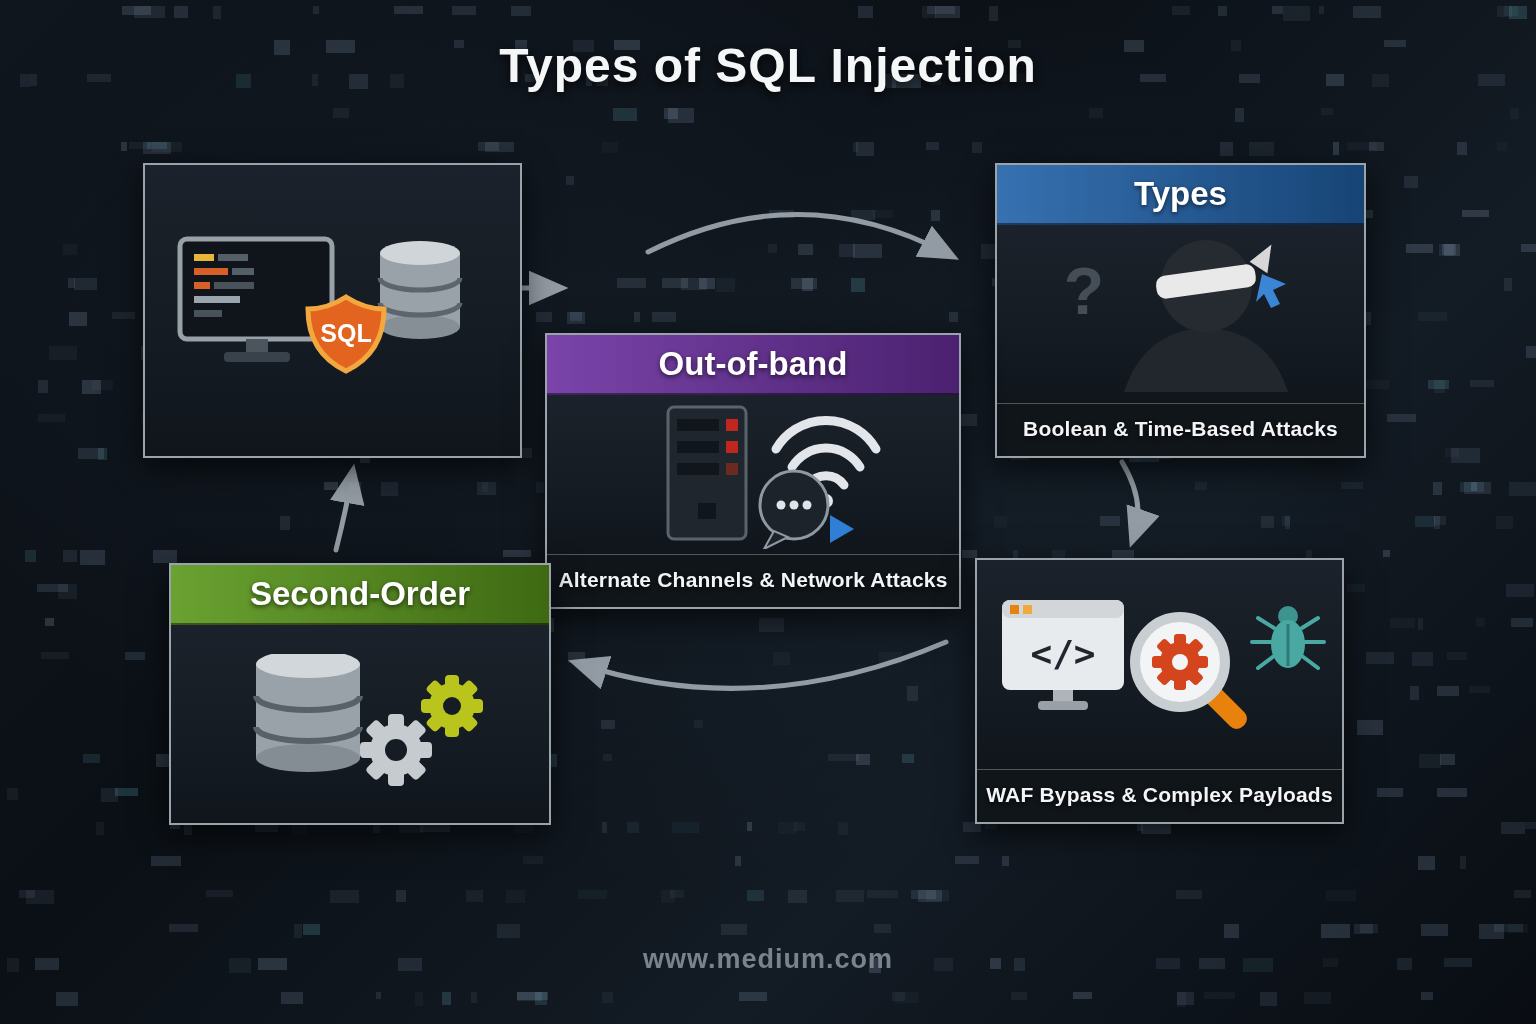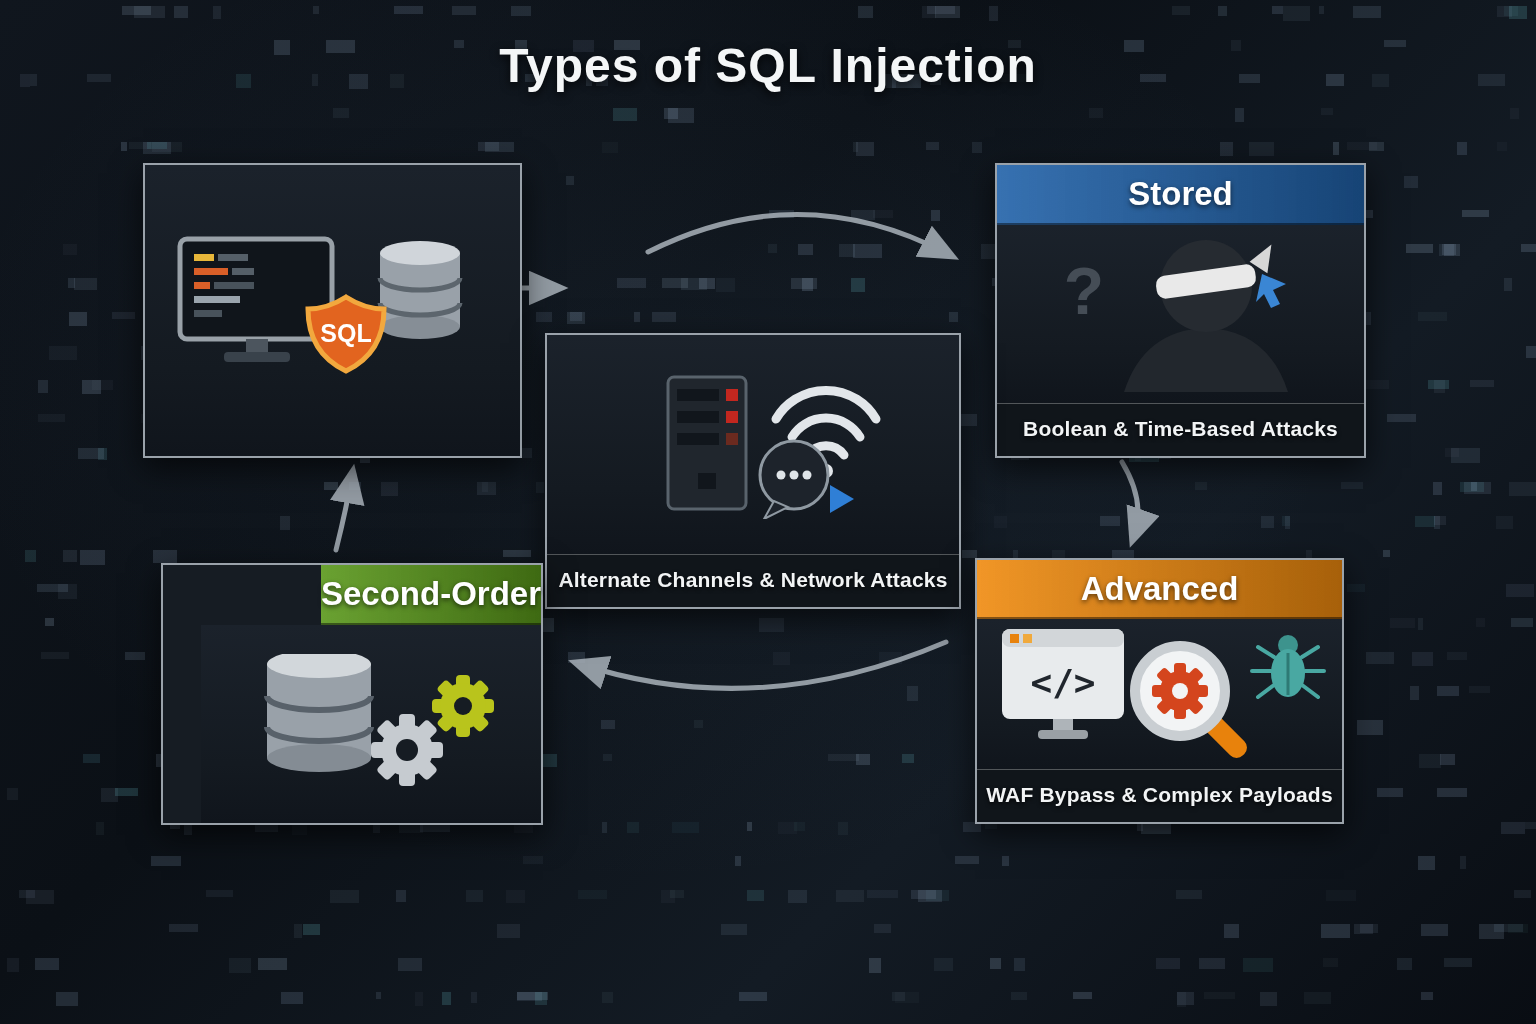--- a/index.html
+++ b/index.html
@@ -23,21 +23,21 @@
   .card-header.align-left{justify-content:flex-start;padding-left:28px;}
   .card-body{flex:1;display:flex;align-items:center;justify-content:center;
     background-image:linear-gradient(180deg,#1b222b 0%,#141a21 70%,#10151c 100%);}
   .card-caption{border-top:1px solid rgba(255,255,255,0.28);padding:13px 6px 15px;
     text-align:center;background:rgba(0,0,0,0.25);}
   .card-caption span{color:#f2f4f5;font-size:21px;font-weight:700;letter-spacing:0.2px;
     text-shadow:0 2px 4px rgba(0,0,0,0.7);white-space:nowrap;}
   #card-inband{left:143px;top:163px;width:375px;height:291px;}
   #card-blind{left:995px;top:163px;width:367px;height:291px;}
   #card-oob{left:545px;top:333px;width:412px;height:272px;}
-  #card-second{left:161px;top:563px;width:378px;height:258px;align-items:flex-end;}
+  #card-second{left:169px;top:563px;width:378px;height:258px;}
   #card-advanced{left:975px;top:558px;width:365px;height:262px;}
   .footer{position:absolute;top:944px;left:0;width:100%;text-align:center;
     font-size:27px;font-weight:700;color:#79838c;letter-spacing:1px;}
 </style>
 </head>
 <body>
 
 <div class="canvas">
   <div class="glow"></div>
   <div id="bg-pattern">
@@ -571,21 +571,21 @@
         <g transform="translate(178,98)">
           <path d="M0 -36 C14 -27 27 -24 38 -24 C38 8 23 27 0 38 C-23 27 -38 8 -38 -24 C-27 -24 -14 -27 0 -36 Z" fill="#e2641f" stroke="#f2a83e" stroke-width="5"></path>
           <text x="0" y="9" text-anchor="middle" font-size="25" font-weight="bold" fill="#ffffff" font-family="Liberation Sans, sans-serif">SQL</text>
         </g>
       </svg>
     </div>
   </div>
 
   <div class="card" id="card-blind">
     <div class="card-header" style="background-color: rgb(32, 97, 168);">
-      <span>Stored</span>
+      <span>Types</span>
     </div>
     <div class="card-body">
       <svg width="290" height="156" viewBox="0 0 290 156">
         <text x="48" y="78" text-anchor="middle" font-size="66" font-weight="bold" fill="#454d56" font-family="Liberation Sans, sans-serif">?</text>
         <g transform="translate(170,6)">
           <path d="M-82 150 Q-62 88 0 86 Q62 88 82 150 Z" fill="#22272d"></path>
           <circle cx="0" cy="44" r="46" fill="#262b31"></circle>
           <g transform="rotate(-8 0 40)">
             <rect x="-50" y="28" width="100" height="23" rx="9" fill="#e9e9e9"></rect>
             <polygon points="46,26 70,12 62,40" fill="#d7d7d7"></polygon>
@@ -593,20 +593,23 @@
           <polygon points="56,32 80,42 67,48 74,62 65,66 58,52 50,60" fill="#3a86d4"></polygon>
         </g>
       </svg>
     </div>
     <div class="card-caption">
       <span>Boolean &amp; Time-Based Attacks</span>
     </div>
   </div>
 
   <div class="card" id="card-oob">
+    <div class="card-header" style="background-color: rgb(107, 47, 160);">
+      <span>Out-of-band</span>
+    </div>
     <div class="card-body">
       <svg width="370" height="148" viewBox="0 0 370 148">
 
         <g transform="translate(100,6)">
           <rect x="0" y="0" width="78" height="132" rx="6" fill="#20262d" stroke="#59636c" stroke-width="3"></rect>
           <rect x="9" y="12" width="42" height="12" fill="#11161c"></rect>
           <rect x="58" y="12" width="12" height="12" fill="#c2271f"></rect>
           <rect x="9" y="34" width="42" height="12" fill="#11161c"></rect>
           <rect x="58" y="34" width="12" height="12" fill="#c2271f"></rect>
           <rect x="9" y="56" width="42" height="12" fill="#11161c"></rect>
@@ -670,23 +673,20 @@
             <rect x="-8" y="-36" width="16" height="72" rx="4" transform="rotate(135)"></rect>
             <circle r="26"></circle>
           </g>
           <circle r="11" fill="#161c23"></circle>
         </g>
       </svg>
     </div>
   </div>
 
   <div class="card" id="card-advanced">
-    <div class="card-header" style="background-color: rgb(239, 138, 14);">
-      <span>Advanced</span>
-    </div>
     <div class="card-body">
       <svg width="344" height="150" viewBox="0 0 344 150">
 
         <g transform="translate(14,10)">
           <rect x="0" y="0" width="122" height="90" rx="8" fill="#e8ebed"></rect>
           <rect x="0" y="0" width="122" height="18" rx="8" fill="#d2d6d9"></rect>
           <rect x="8" y="5" width="9" height="9" fill="#e8820c"></rect>
           <rect x="21" y="5" width="9" height="9" fill="#f0a93c"></rect>
           <text x="61" y="66" text-anchor="middle" font-size="36" font-weight="bold" fill="#20262d" font-family="DejaVu Sans Mono, monospace">&lt;/&gt;</text>
           <rect x="51" y="90" width="20" height="11" fill="#aeb4b9"></rect>
@@ -714,13 +714,14 @@
           <ellipse cx="0" cy="2" rx="17" ry="24" fill="#49a8a2"></ellipse>
           <line x1="0" y1="-18" x2="0" y2="24" stroke="#2e7a75" stroke-width="3"></line>
         </g>
       </svg>
     </div>
     <div class="card-caption">
       <span>WAF Bypass &amp; Complex Payloads</span>
     </div>
   </div>
 
+  <div class="footer">www.medium.com</div>
 </div>
 
 </body></html>

